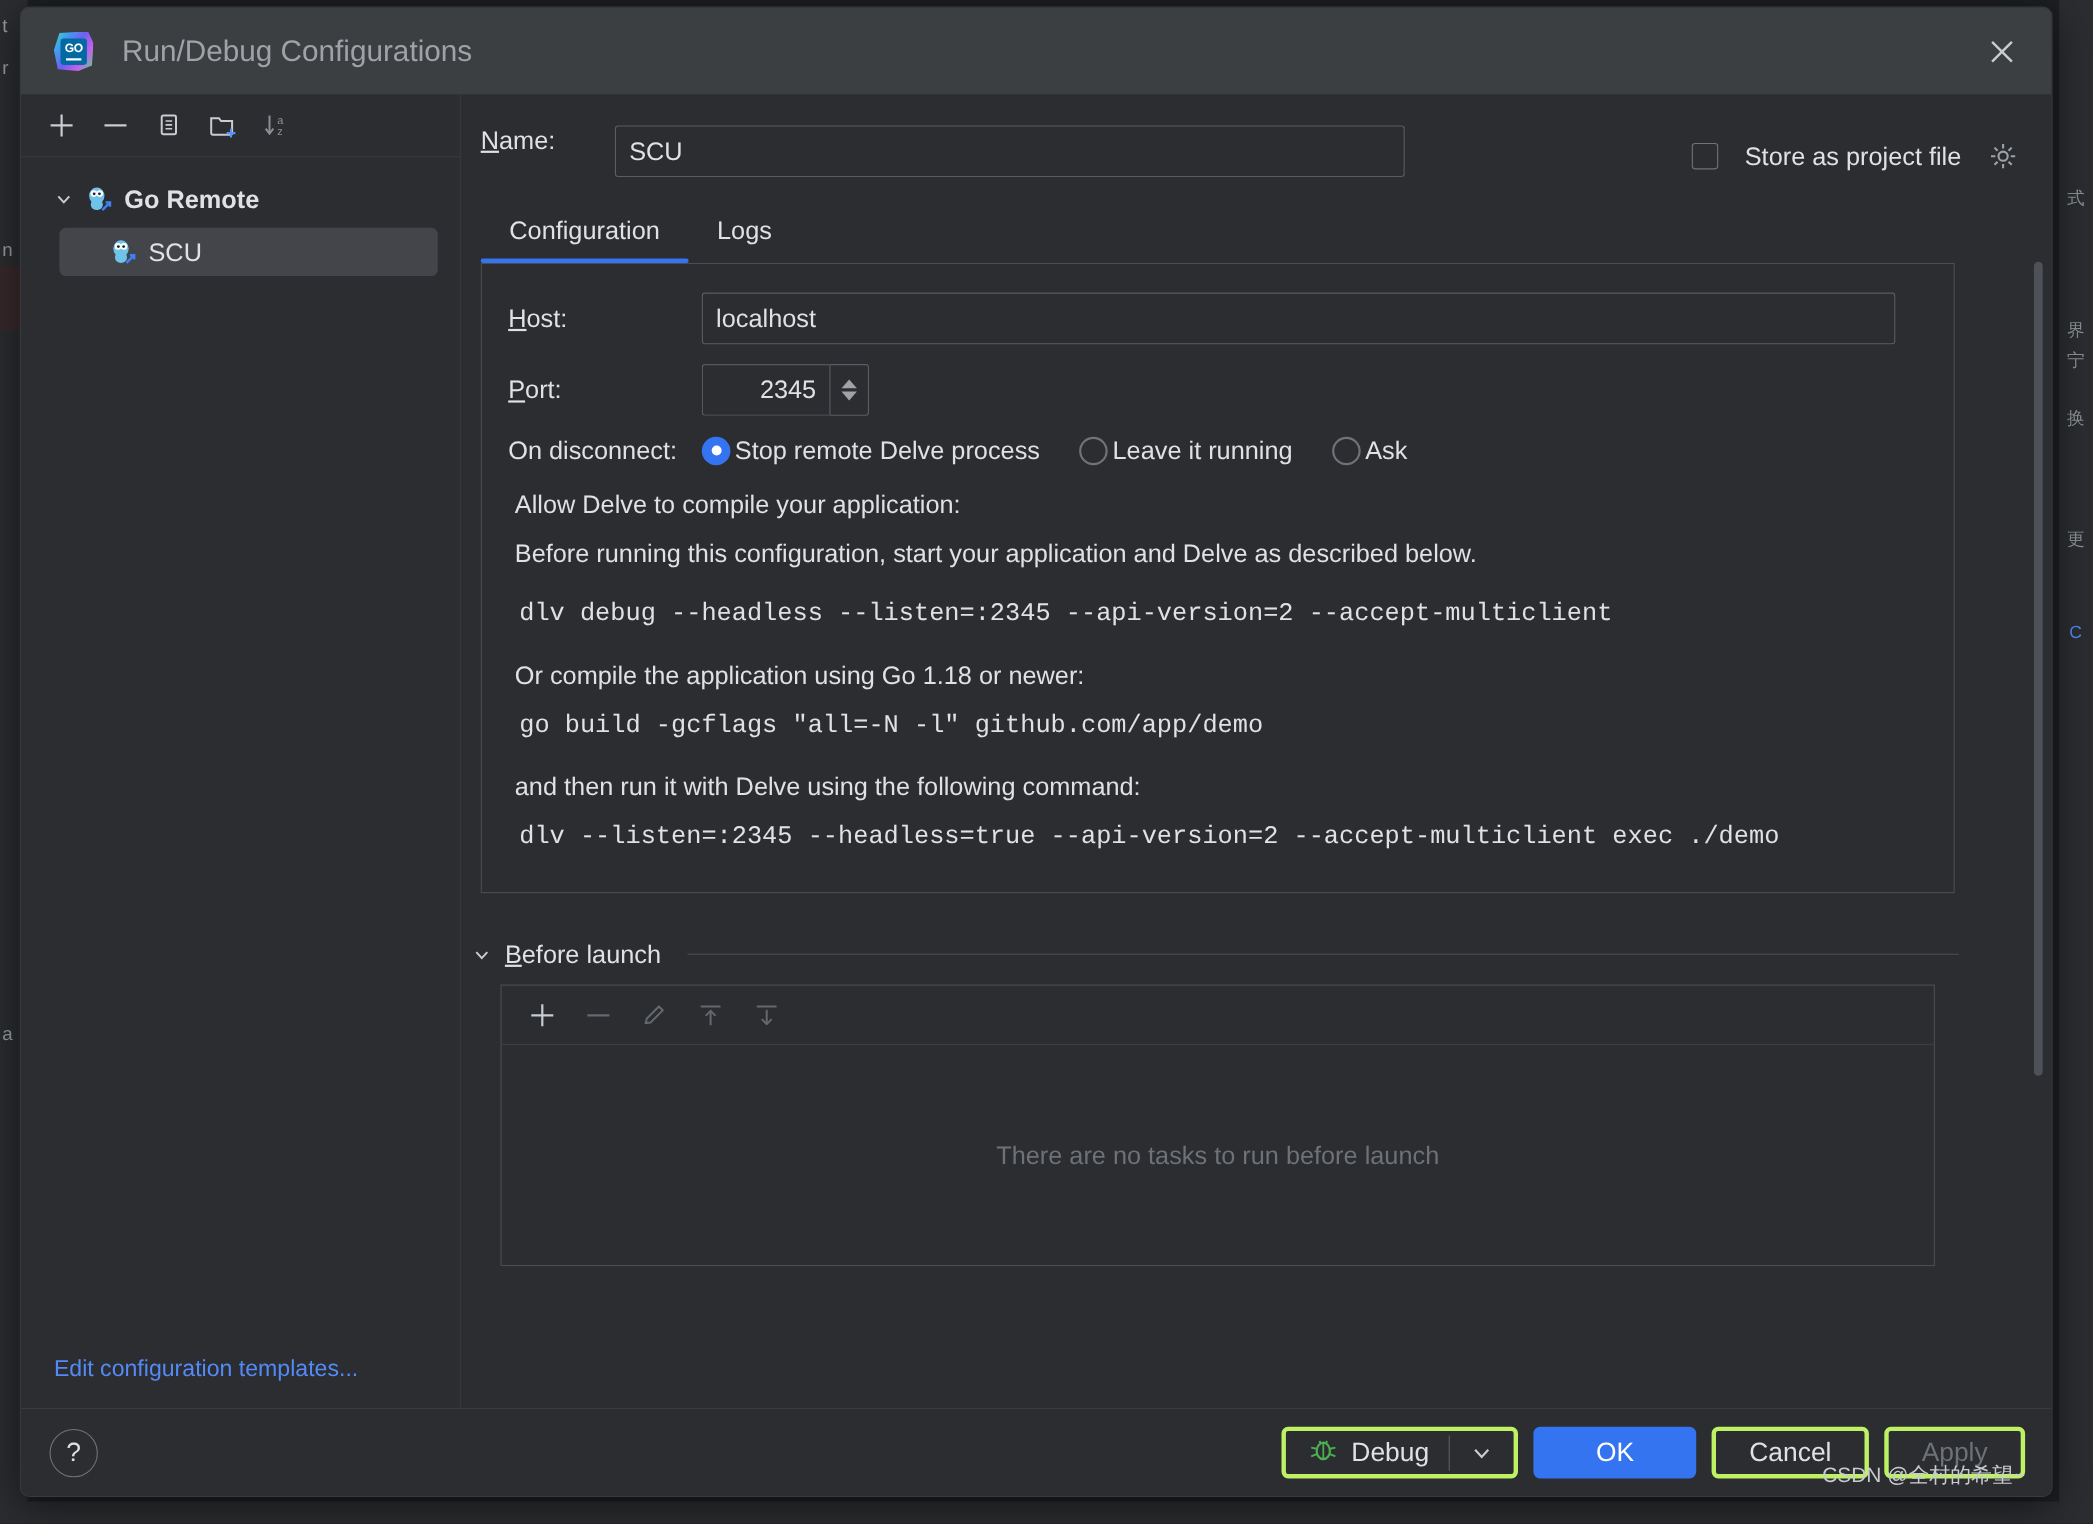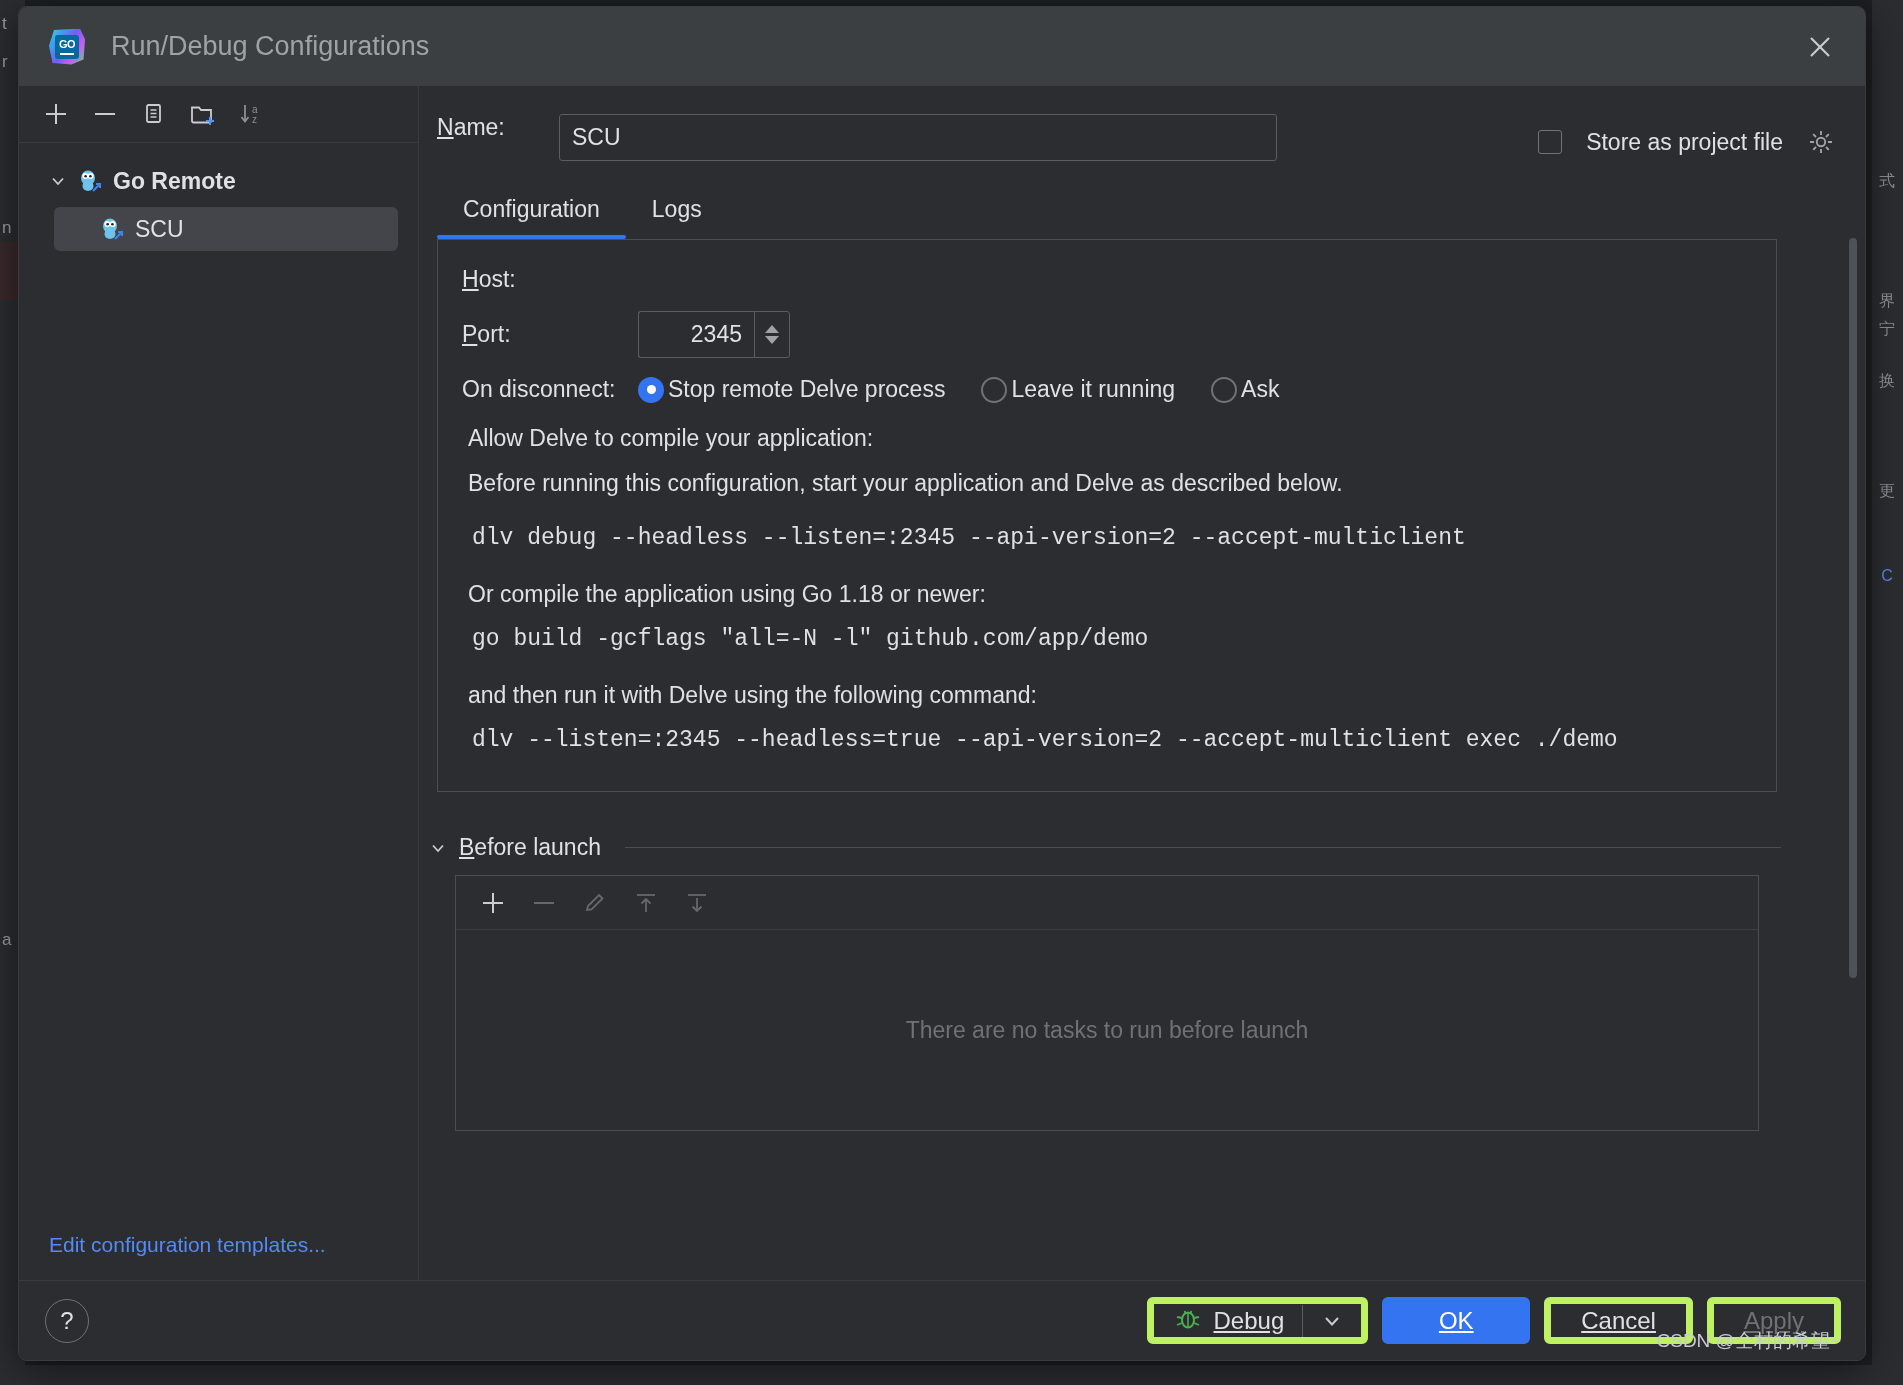--- a/index.html
+++ b/index.html
@@ -370,30 +370,29 @@
     color: #dfe1e5; font-size: 24px;
     display: flex; align-items: center; justify-content: center;
     cursor: pointer;
   }
   .footer-right {
     margin-left: auto;
     display: flex; align-items: center; gap: 14px;
   }
   .btn {
     height: 47px;
-    border: 7px solid #bef264;
+    border: 4px solid #bef264;
     border-radius: 6px;
     background: #2b2d30;
     color: #dfe1e5;
     font-size: 24px;
     padding: 0 30px;
     display: flex; align-items: center; justify-content: center;
     cursor: pointer;
     font-family: "Liberation Sans", sans-serif;
-    text-decoration: underline;
   }
   .btn.primary {
     background: #3574f0; border-color: #3574f0; color: #fff;
     min-width: 148px;
   }
   .btn.disabled { color: #6e7277; cursor: default; }
   .btn-debug {
     display: flex; align-items: center;
     gap: 0; padding: 0;
     min-width: 196px;
@@ -566,20 +565,21 @@
 
       <div class="tabs">
         <div class="tab active">Configuration</div>
         <div class="tab">Logs</div>
       </div>
 
       <div class="config-panel">
 
         <div class="field-row">
           <span class="field-label"><span style="text-decoration:underline">H</span>ost:</span>
+          <input class="text-input host-input" type="text" value="localhost" style="">
         </div>
 
         <div class="field-row">
           <span class="field-label"><span style="text-decoration:underline">P</span>ort:</span>
           <input class="text-input port-input" type="text" value="2345" style="">
           <span class="spinner">
             <span class="up"></span>
             <span class="down"></span>
           </span>
         </div>

